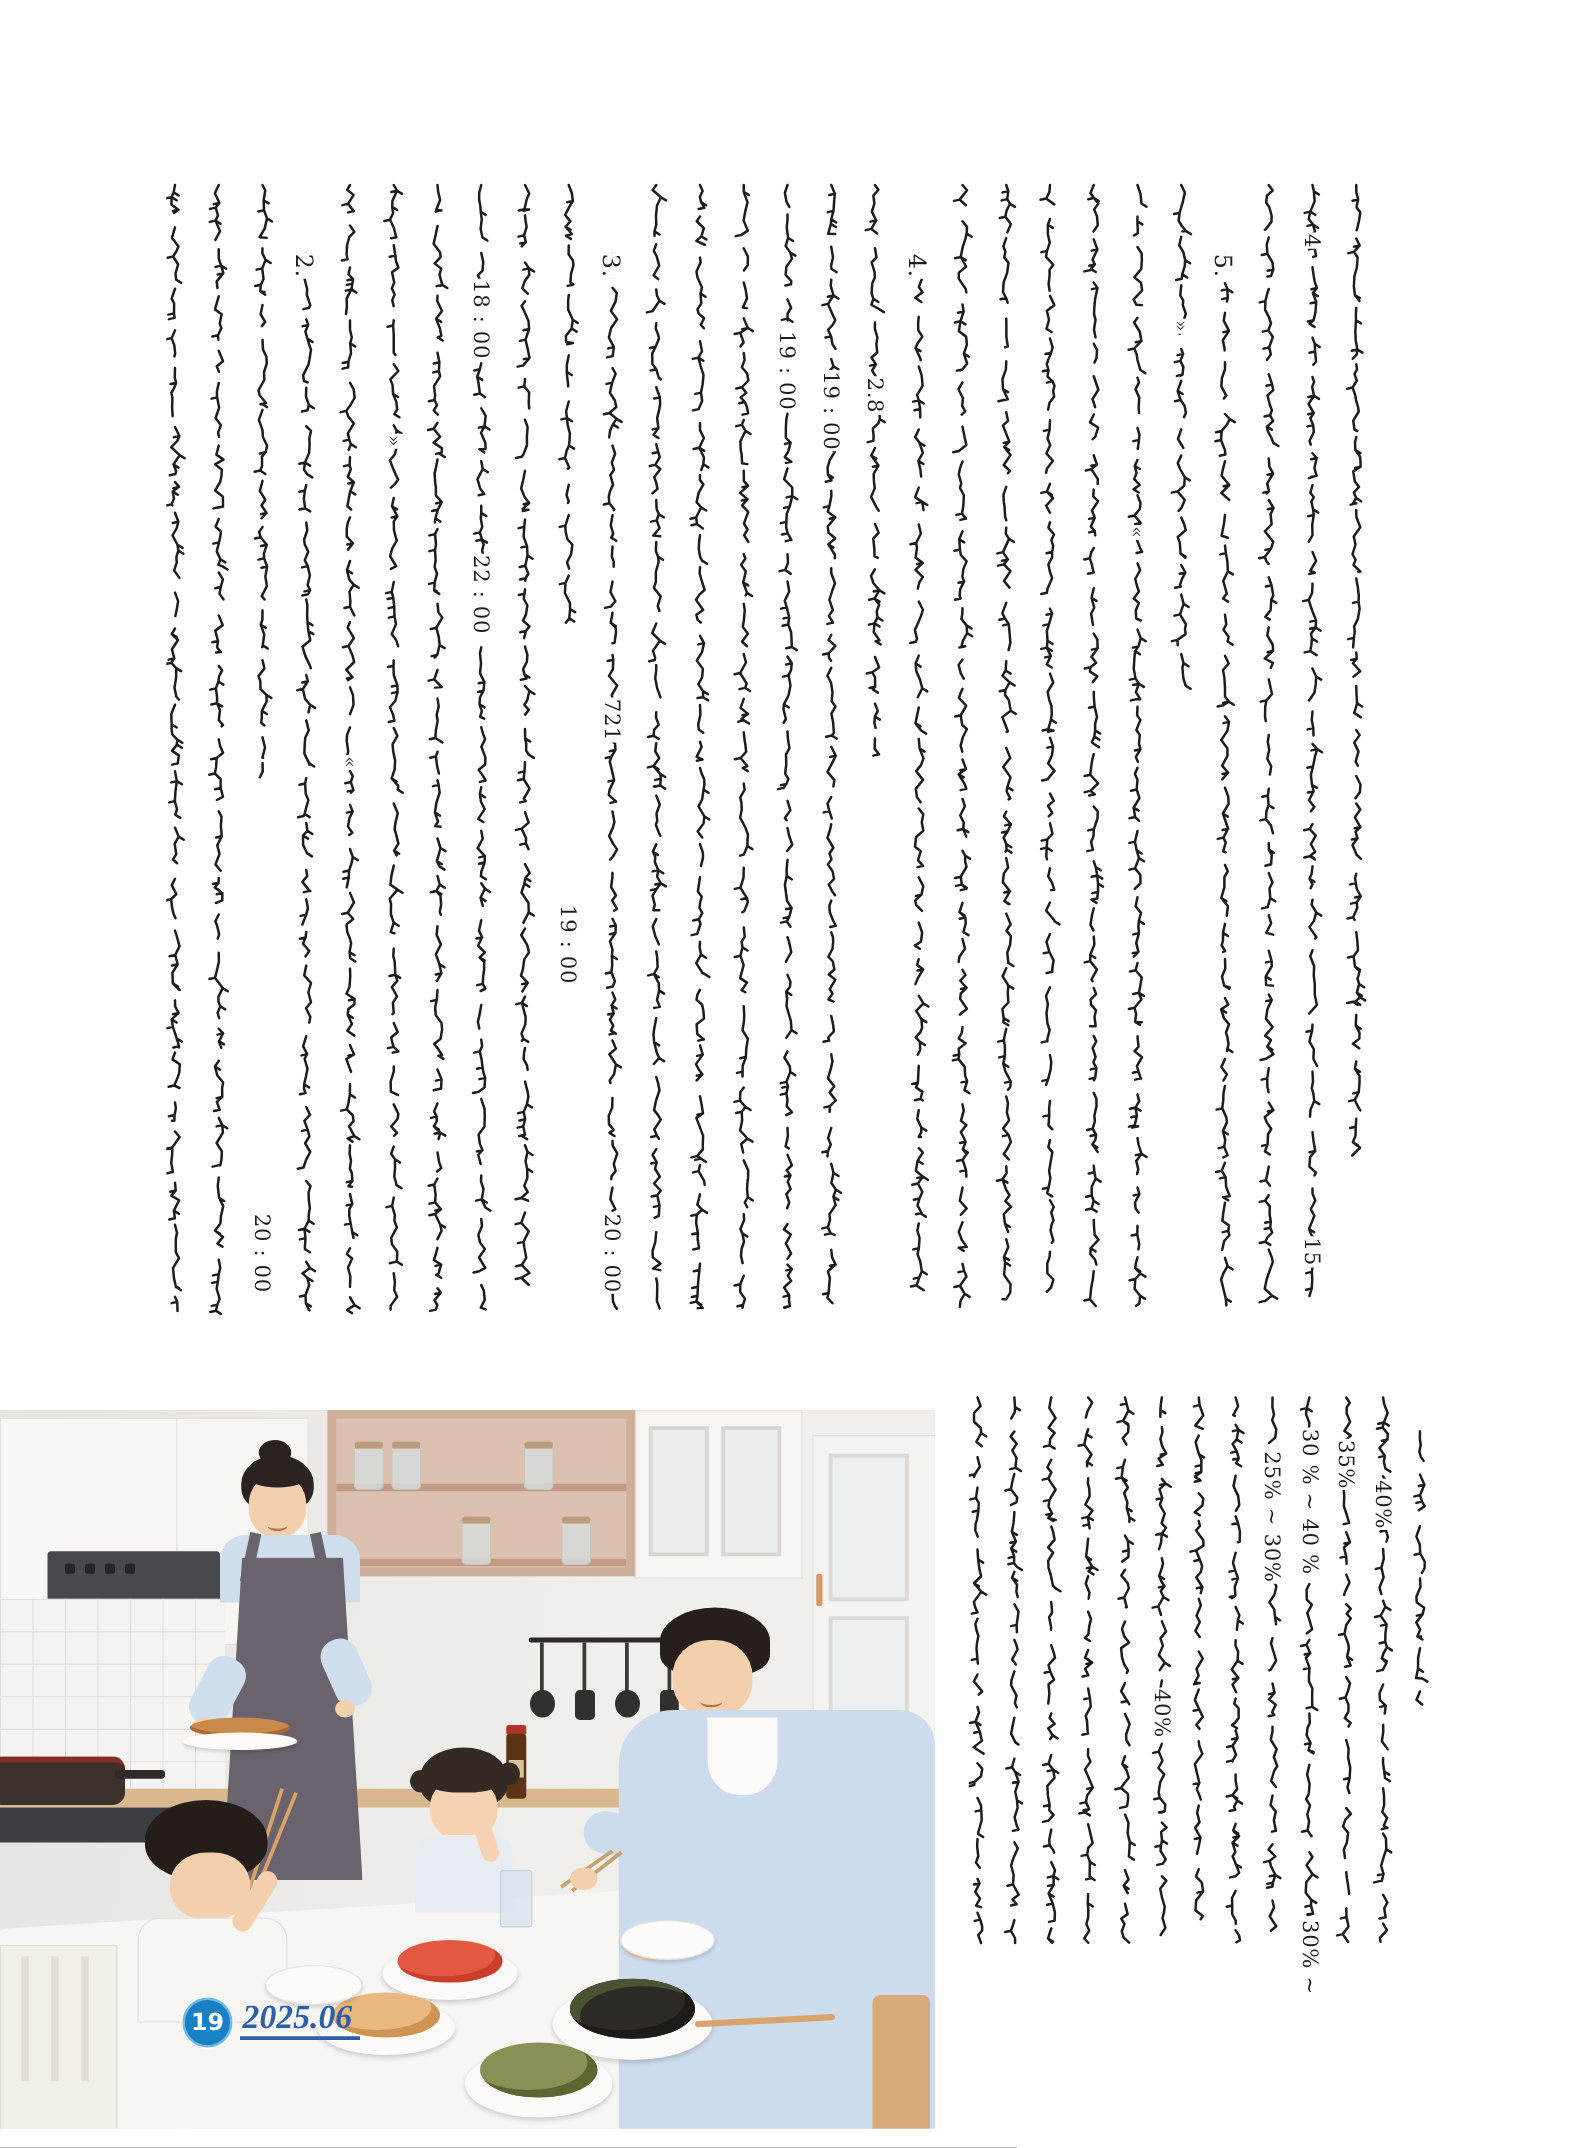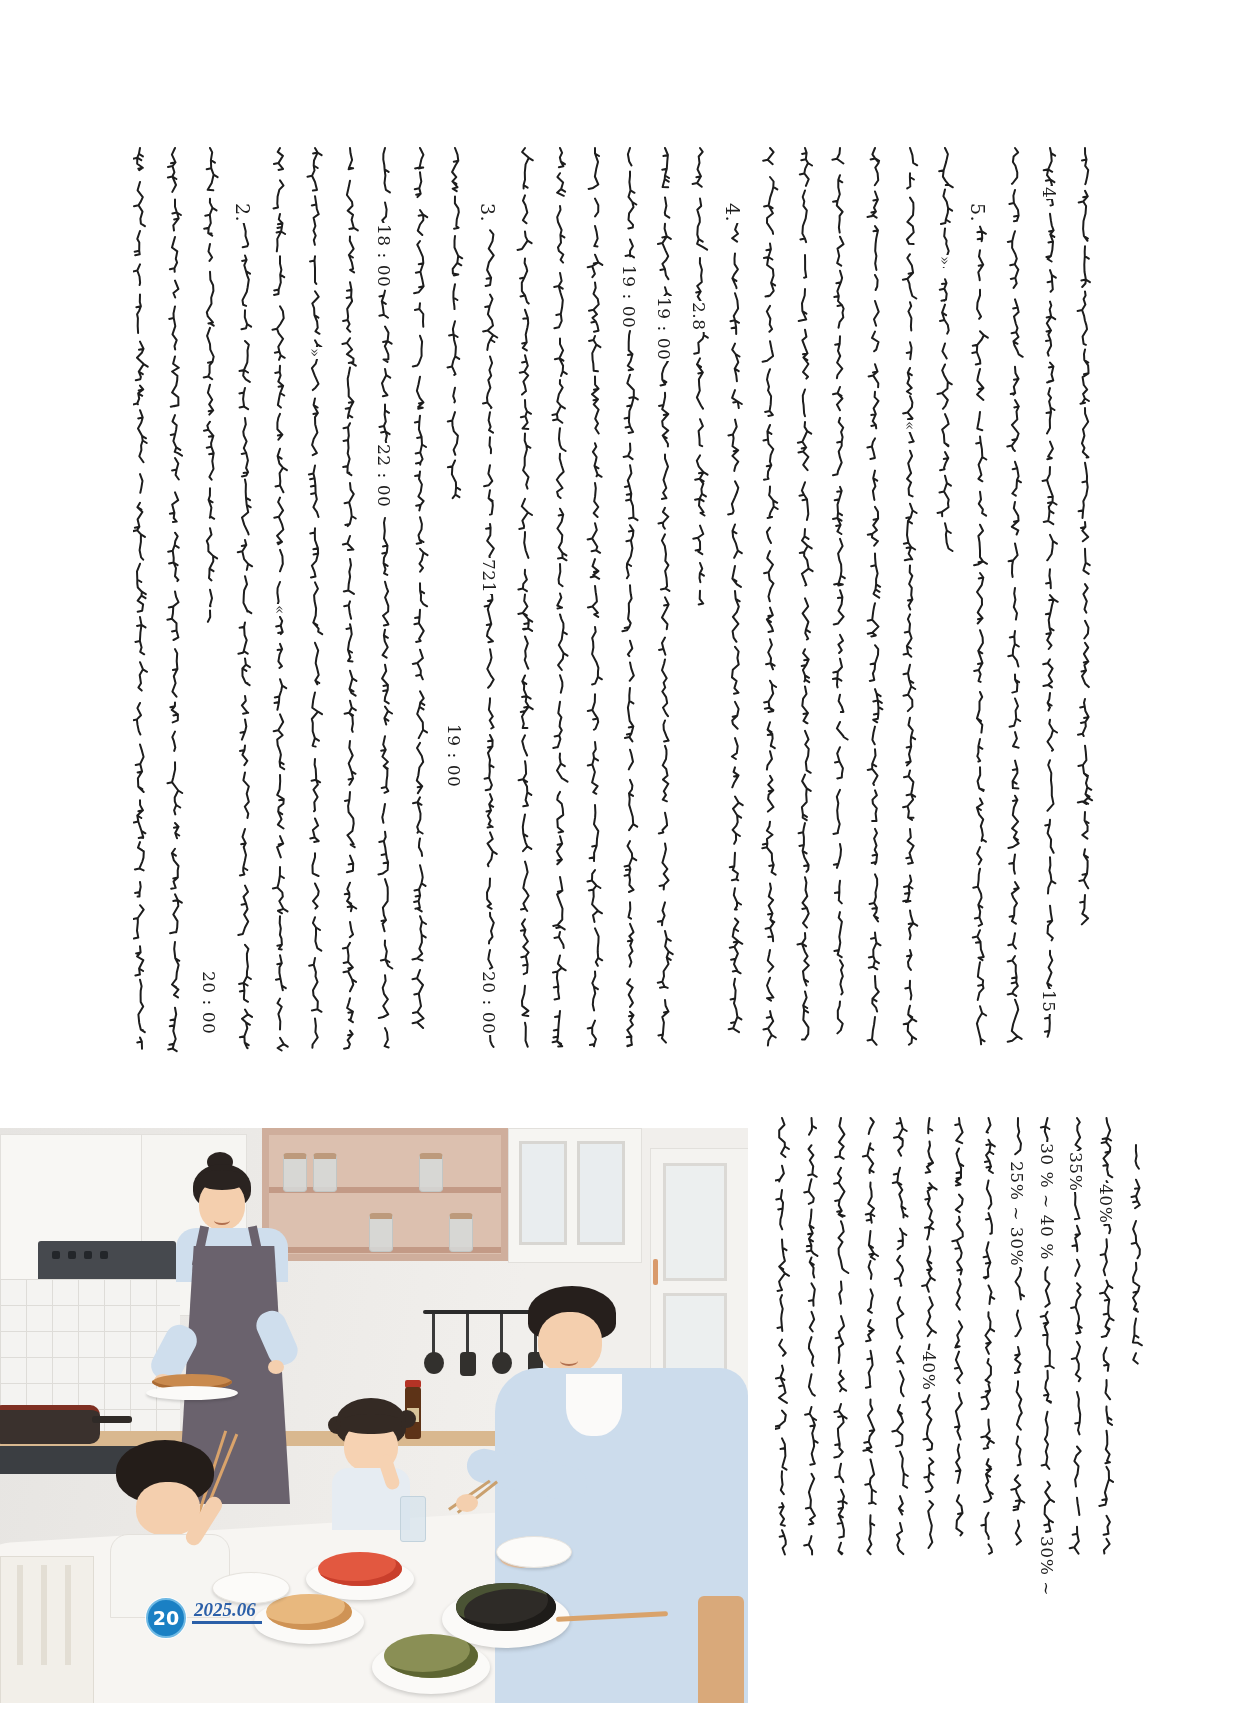--- a/index.html
+++ b/index.html
@@ -17,21 +17,21 @@
   .tok.quote{font-size:15px;color:#3c3c3c;}
 
   
   .badge{position:absolute;left:146px;top:1598px;width:36px;height:36px;border-radius:50%;
          background:var(--badge_blue,#1a80c4);border:2px solid var(--badge_ring,#6fb9e4);
          display:flex;align-items:center;justify-content:center;z-index:6;
          box-shadow:0 0 0 1px rgba(255,255,255,.8);}
   .badge span{color:#fff;font-size:19px;font-weight:bold;font-family:"DejaVu Sans",sans-serif;}
   .issue{position:absolute;left:192px;top:1600px;z-index:6;
          font-family:"Liberation Serif","DejaVu Serif",serif;font-style:italic;font-weight:bold;
-         font-size:19px;color:var(--date_blue,#2b5fa8);border-bottom:3px solid var(--date_blue,#2b5fa8);
+         font-size:27px;color:var(--date_blue,#2b5fa8);border-bottom:3px solid var(--date_blue,#2b5fa8);
          padding:0 6px 2px 2px;line-height:1;}
 
   
   .photo{position:absolute;left:0;top:1128px;width:748px;height:575px;overflow:hidden;background:#eae8e5;}
   .photo *{position:absolute;}
   .ph-wall{left:0;top:0;width:748px;height:575px;background:linear-gradient(100deg,#e6e4e1,#f1efec 65%);}
   .ph-cab-ul{left:0;top:6px;width:140px;height:180px;background:#f8f7f4;border:1px solid #e2e0dc;}
   .ph-cab-ul2{left:141px;top:6px;width:104px;height:180px;background:#f6f5f2;border:1px solid #e2e0dc;}
   .ph-handle{width:5px;height:26px;background:#d99a6b;border-radius:2px;}
   .ph-hood{left:38px;top:113px;width:138px;height:38px;background:#46494e;border-radius:3px;
@@ -315,16 +315,16 @@
     <div class="ph-stick"></div>
     <div class="ph-chair">
         <i style="left:16px;"></i>
         <i style="left:40px;"></i>
         <i style="left:64px;"></i>
       </div>
     <div class="ph-chairdad"></div>
   </div>
 
   <div class="badge">
-    <span>20</span>
+    <span>19</span>
   </div>
   <div class="issue">2025.06</div>
 </div>
 
 </body></html>

